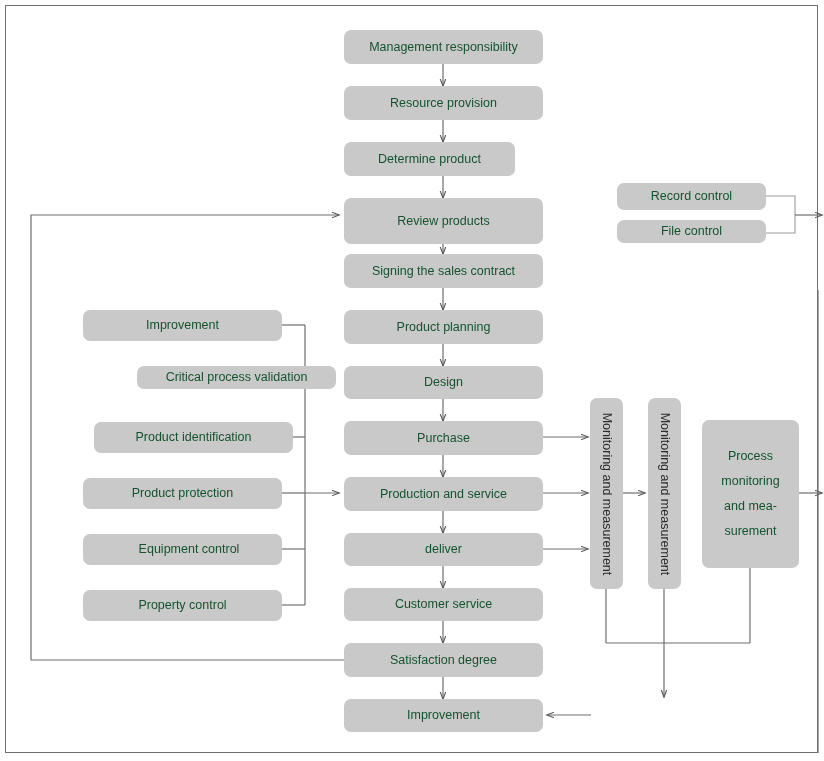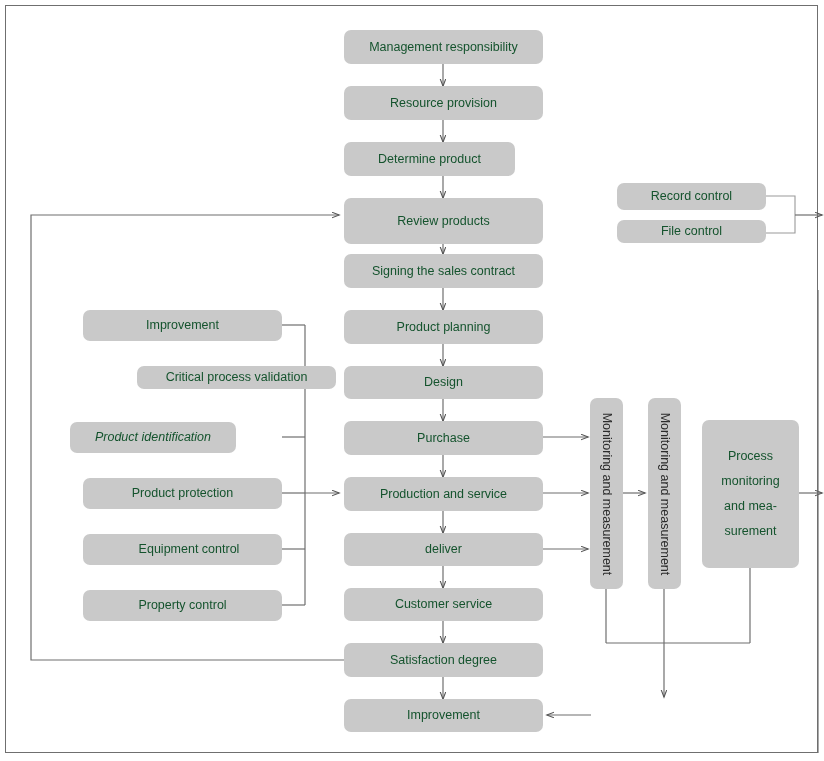--- a/index.html
+++ b/index.html
@@ -111,21 +111,21 @@
   <div class="node" style="left:344px;top:699px;width:199px;height:33px;">
       <span>Improvement</span>
     </div>
 
   <div class="node" style="left:83px;top:310px;width:199px;height:31px;">
       <span>Improvement</span>
     </div>
   <div class="node" style="left:97px;top:366px;width:199px;height:23px;margin-left:40px;">
       <span>Critical process validation</span>
     </div>
-  <div class="node" style="left:70px;top:422px;width:166px;height:31px;font-style:italic;">
+  <div class="node" style="left:94px;top:422px;width:199px;height:31px;">
       <span>Product identification</span>
     </div>
   <div class="node" style="left:83px;top:478px;width:199px;height:31px;">
       <span>Product protection</span>
     </div>
   <div class="node" style="left:83px;top:534px;width:199px;height:31px;padding-left:19px;">
       <span>Equipment control</span>
     </div>
   <div class="node" style="left:83px;top:590px;width:199px;height:31px;">
       <span>Property control</span>

